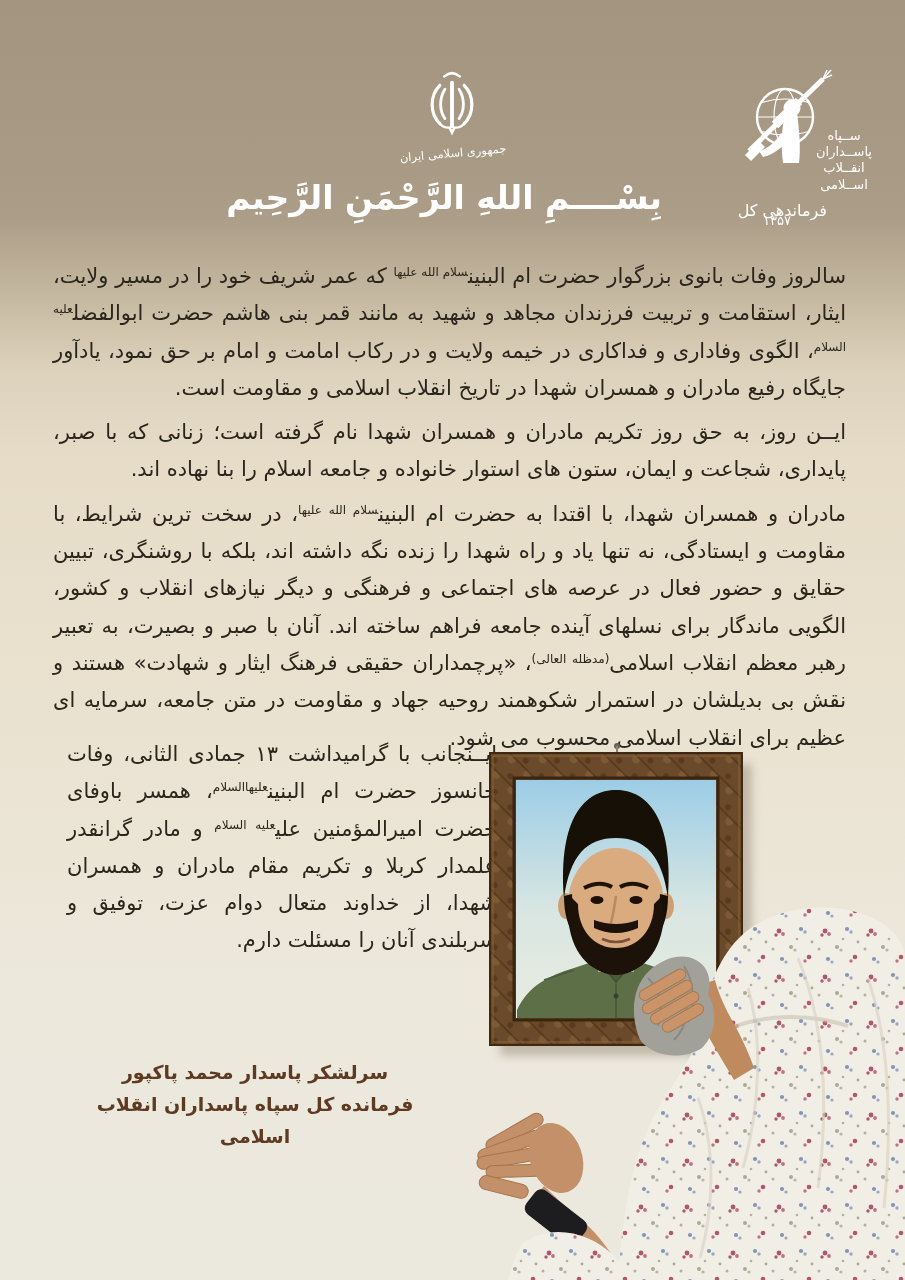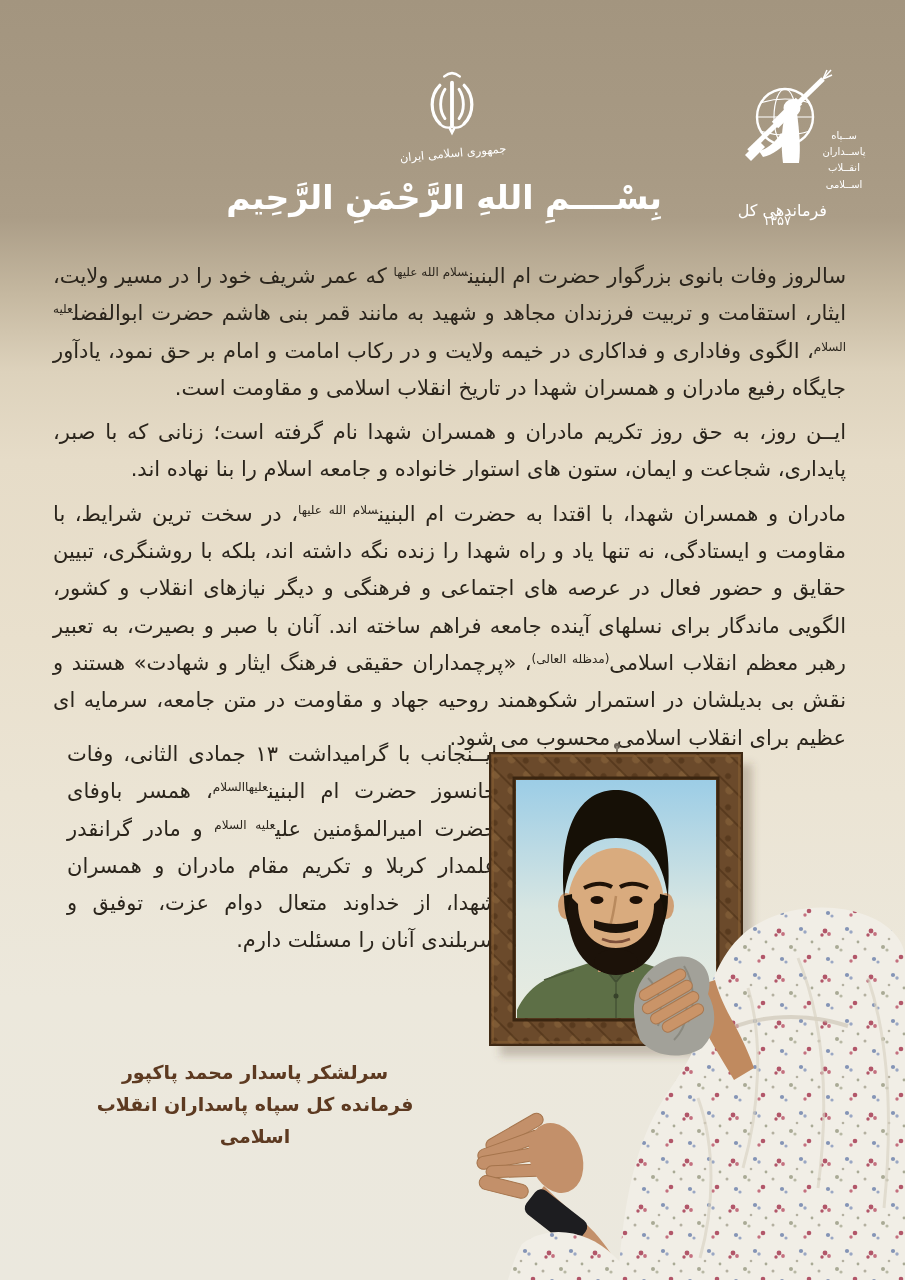--- a/index.html
+++ b/index.html
@@ -21,21 +21,21 @@
     color:#fff;font-size:11.5px;text-align:center;
     transform:rotate(-5deg);letter-spacing:0;
   }
   .bismillah{
     left:352px;top:166px;width:310px;height:64px;
     color:#fff;font-size:33px;font-weight:bold;
     text-align:center;line-height:64px;white-space:nowrap;
   }
   .irgc-org{
     left:815px;top:128px;width:58px;
-    color:#fff;font-size:10px;line-height:16.2px;text-align:center;
+    color:#fff;font-size:13px;line-height:16.2px;text-align:center;
   }
   .irgc-year{
     left:742px;top:185px;width:70px;
     color:#fff;font-size:13px;text-align:center;letter-spacing:3px;margin-top:28px;
   }
   .irgc-command{
     left:727px;top:201px;width:100px;
     color:#fff;font-size:16px;font-weight:normal;text-align:right;
   }
   

